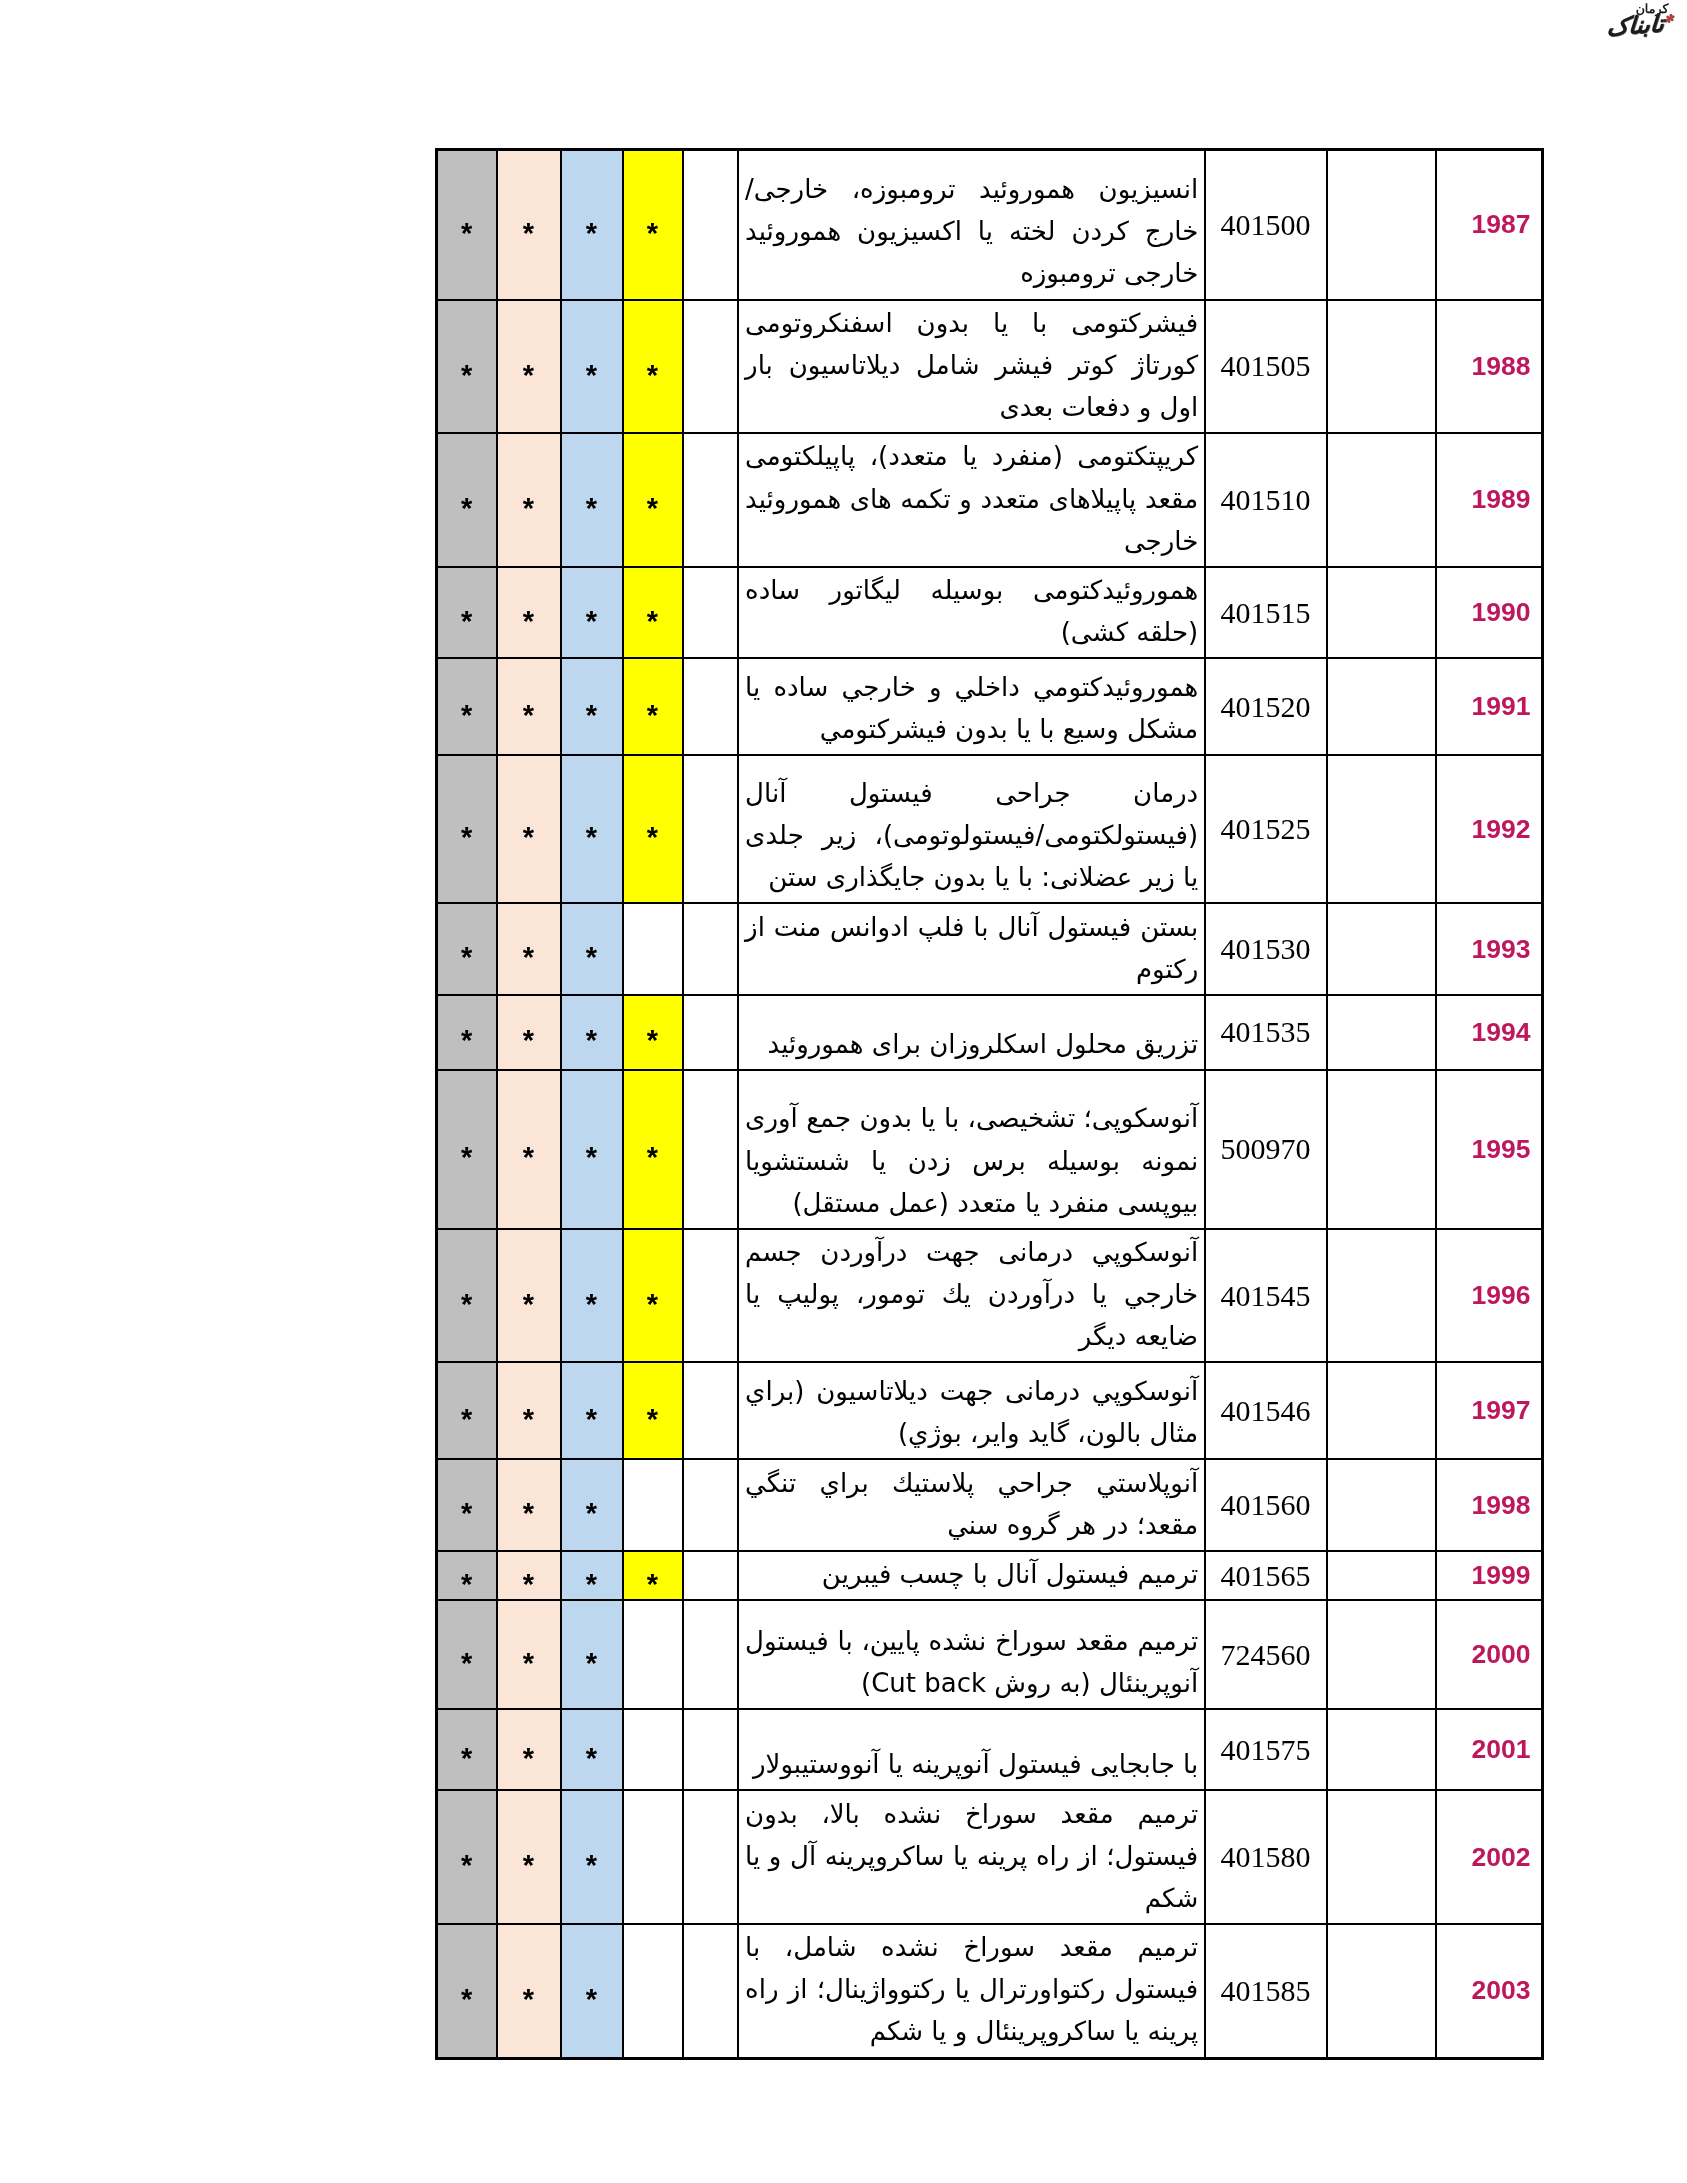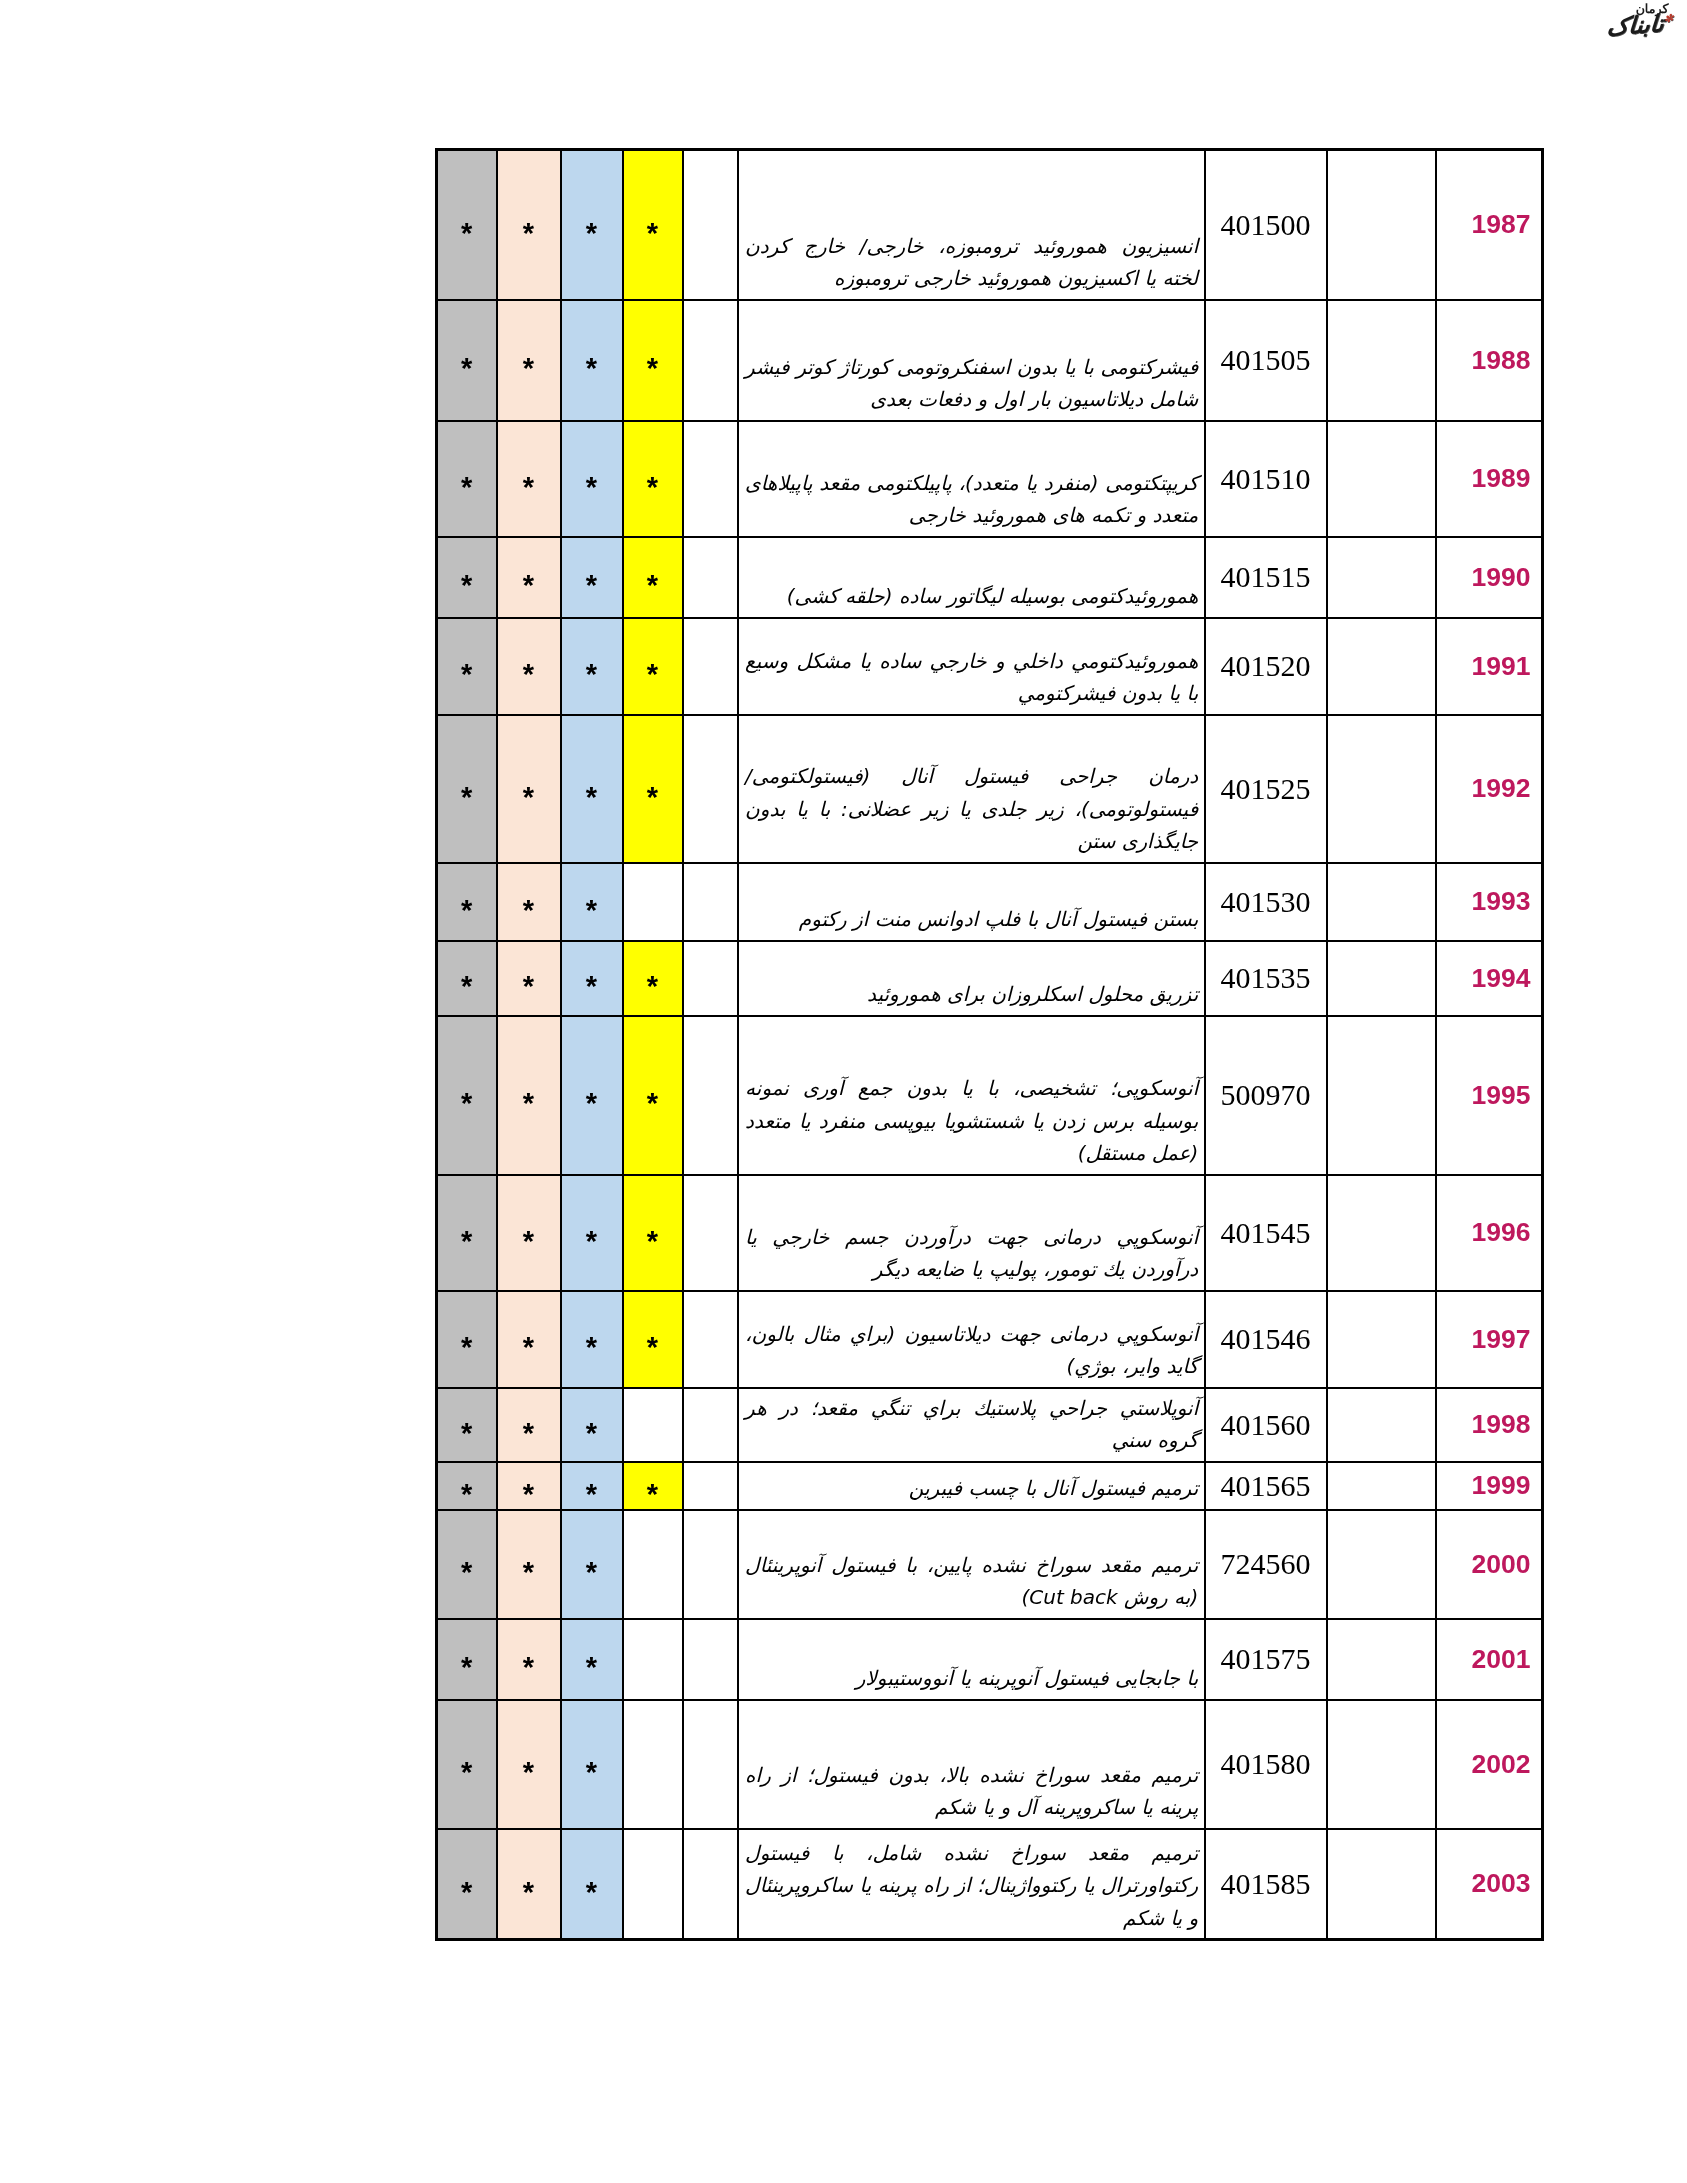--- a/index.html
+++ b/index.html
@@ -88,25 +88,24 @@
   td.flag.off .star { visibility: hidden; }
 
   td.spacer { background: #fff; }
 
   td.desc {
     direction: rtl;
     text-align: justify;
     text-align-last: right;
     vertical-align: bottom;
     font-family: "DejaVu Sans", sans-serif;
-    font-size: 20px;
+    font-size: 26px;
     line-height: 1.62;
     color: #000;
     padding: 1.3px 5.3px 4px 6.6px;
-    font-style: italic;
   }
 
   td.code {
     text-align: center;
     vertical-align: middle;
     font-family: Liberation Serif, serif;
     font-size: 30px;
     color: #000;
     letter-spacing: 0px;
   }

